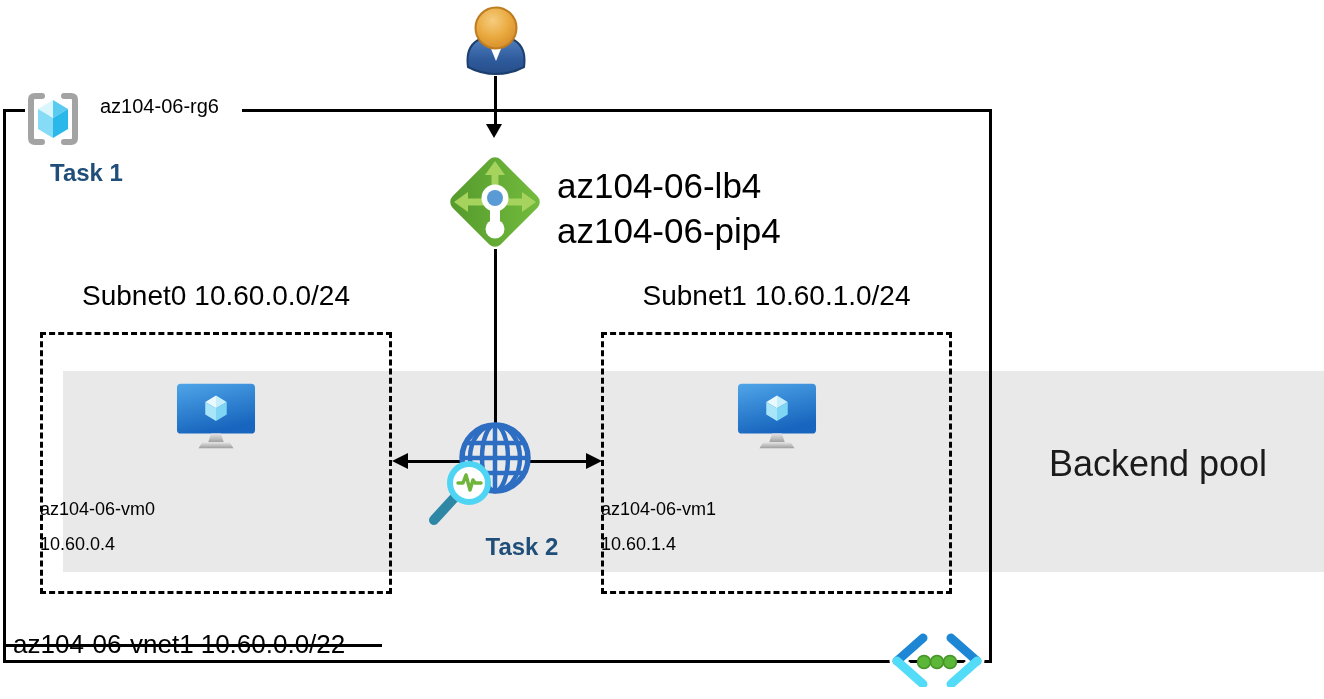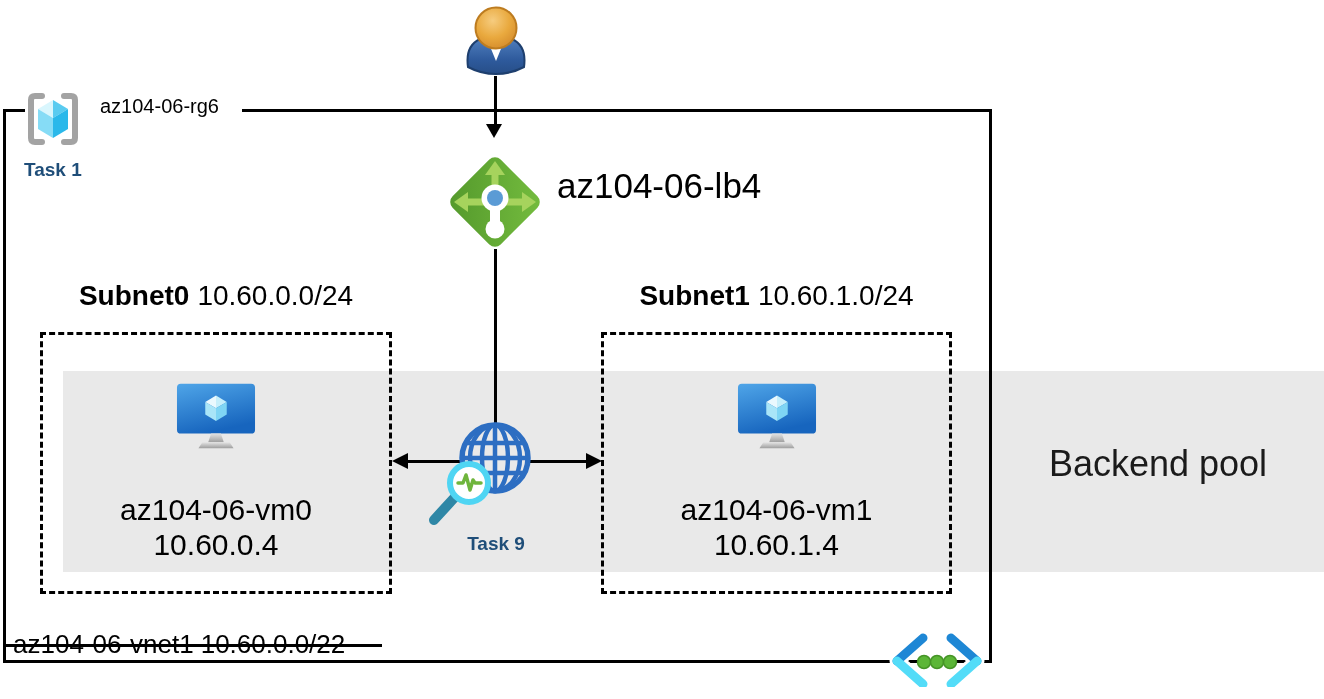--- a/index.html
+++ b/index.html
@@ -13,30 +13,30 @@
   #backend-band{position:absolute;left:63px;top:371px;width:1261px;height:201px;background:#E9E9E9;z-index:1;}
   
   .rg-border{position:absolute;background:#000;z-index:2;}
   
   .subnet-box{position:absolute;top:332px;width:352px;height:262px;border:3px dashed #000;box-sizing:border-box;z-index:3;background:transparent;}
   #subnet0-box{left:40px;}
   #subnet1-box{left:601px;width:351px;}
   
   .lbl{position:absolute;white-space:nowrap;z-index:6;}
   .rg-label{left:100px;top:95px;font-size:20px;}
-  .task-label{font-size:19px;font-weight:bold;color:#1F4E79;}
+  .task-label{font-size:24px;font-weight:bold;color:#1F4E79;margin-left:26px;}
   #task1-label{left:24px;top:159px;}
   #task2-label{left:420px;top:533px;width:152px;text-align:center;}
   .lb-labels{left:557px;top:163px;font-size:35px;line-height:45px;}
   .subnet-heading{top:280px;font-size:28px;text-align:center;z-index:6;position:absolute;white-space:nowrap;}
   #subnet0-heading{left:40px;width:352px;}
   #subnet1-heading{left:601px;width:351px;}
-  .subnet-heading b{font-weight:bold;margin-top:39px;}
+  .subnet-heading b{font-weight:normal;margin-top:39px;}
   .subnet-heading .cidr{margin-left:8px;}
-  .vm-caption{position:absolute;top:492px;font-size:30px;line-height:35px;text-align:center;z-index:6;}
+  .vm-caption{position:absolute;top:492px;font-size:18px;line-height:35px;z-index:6;}
   #vm0-caption{left:40px;width:352px;}
   #vm1-caption{left:601px;width:351px;}
   #backend-pool-label{left:992px;top:443px;width:332px;text-align:center;font-size:36px;color:#1b1b1b;z-index:6;}
   #vnet-label{left:13px;top:629px;font-size:26px;z-index:6;}
   #vnet-label .cidr{margin-left:7px;}
   #vnet-strike{position:absolute;left:3px;top:644px;width:379px;height:3px;background:#000;z-index:7;}
   
   .arrowhead{position:absolute;width:0;height:0;z-index:4;}
   #user-arrow-head{left:486px;top:124px;border-left:8px solid transparent;border-right:8px solid transparent;border-top:14px solid #000;}
   #probe-arrow-head-left{left:392px;top:453px;border-top:8px solid transparent;border-bottom:8px solid transparent;border-right:16px solid #000;}
@@ -115,20 +115,21 @@
       <polygon points="92,51 78,41 78,61" fill="#A6D35D"></polygon>
       <rect x="46" y="50" width="10" height="27" fill="#ffffff"></rect>
       <circle cx="51" cy="78" r="9.5" fill="#ffffff"></circle>
       <circle cx="51" cy="47" r="13.5" fill="#ffffff"></circle>
       <circle cx="51" cy="47" r="8" fill="#5B9BD5"></circle>
     </svg>
   </div>
 
   <div class="lbl lb-labels">
     <div>az104-06-lb4</div>
+    <div>az104-06-pip4</div>
   </div>
 
   <div class="lbl rg-label">az104-06-rg6</div>
   <div id="task1-label" class="lbl task-label">Task 1</div>
 
   <div id="subnet0-heading" class="subnet-heading">
     <b>Subnet0</b><span class="cidr">10.60.0.0/24</span>
   </div>
   <div id="subnet1-heading" class="subnet-heading">
     <b>Subnet1</b><span class="cidr">10.60.1.0/24</span>
@@ -186,21 +187,21 @@
         <line x1="42" y1="31" x2="98" y2="31" stroke-width="4.5"></line>
         <line x1="37" y1="46" x2="103" y2="46" stroke-width="4.5"></line>
         <line x1="42" y1="61" x2="98" y2="61" stroke-width="4.5"></line>
       </g>
       <line x1="30" y1="85" x2="9" y2="108" stroke="#2F87A6" stroke-width="10" stroke-linecap="round"></line>
       <circle cx="44" cy="71" r="19" fill="#ffffff" stroke="#4FD5F3" stroke-width="6"></circle>
       <polyline points="33,71 38,71 41,63 45,78 48,68 50,71 56,71" fill="none" stroke="#6FB53C" stroke-width="3.5" stroke-linejoin="round" stroke-linecap="round"></polyline>
     </svg>
   </div>
 
-  <div id="task2-label" class="lbl task-label">Task 9</div>
+  <div id="task2-label" class="lbl task-label">Task 2</div>
 
   <div id="backend-pool-label" class="lbl">Backend pool</div>
 
   <div id="vnet-label" class="lbl">
     <span>az104-06-vnet1</span><span class="cidr">10.60.0.0/22</span>
   </div>
   <div id="vnet-strike"></div>
 
   <div class="icon" style="left:889px;top:633px;z-index:8;">
     <svg width="96" height="54" viewBox="0 0 96 54">

